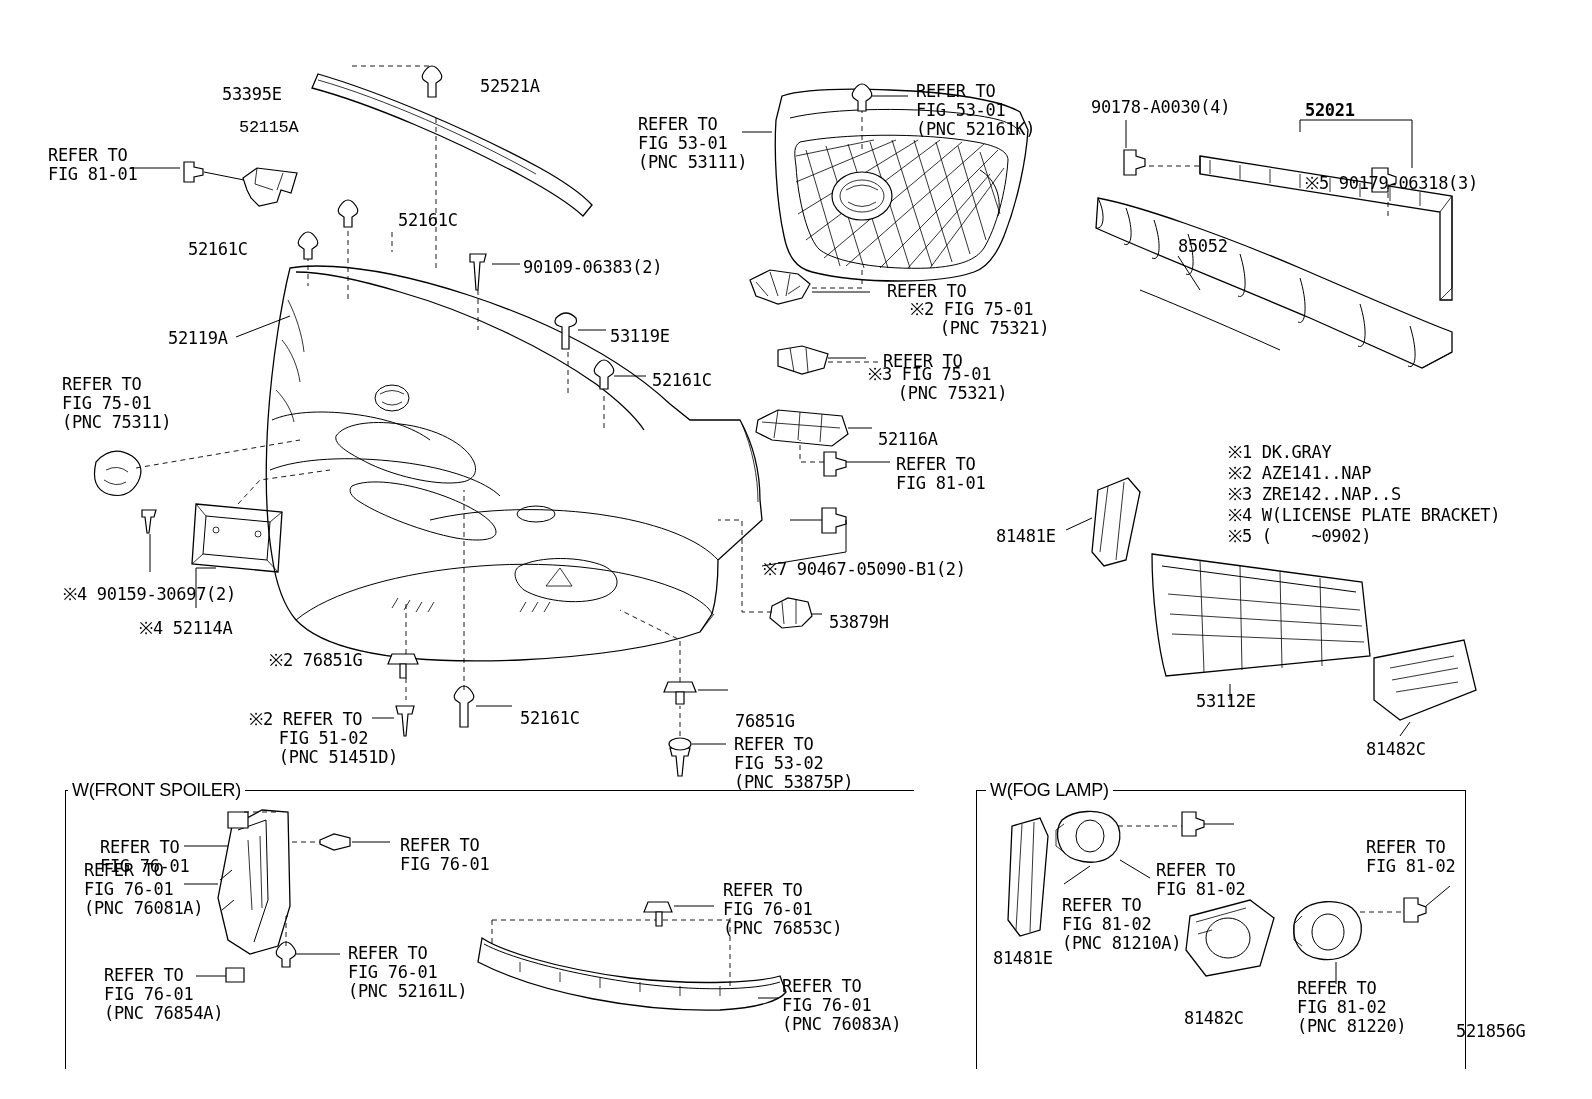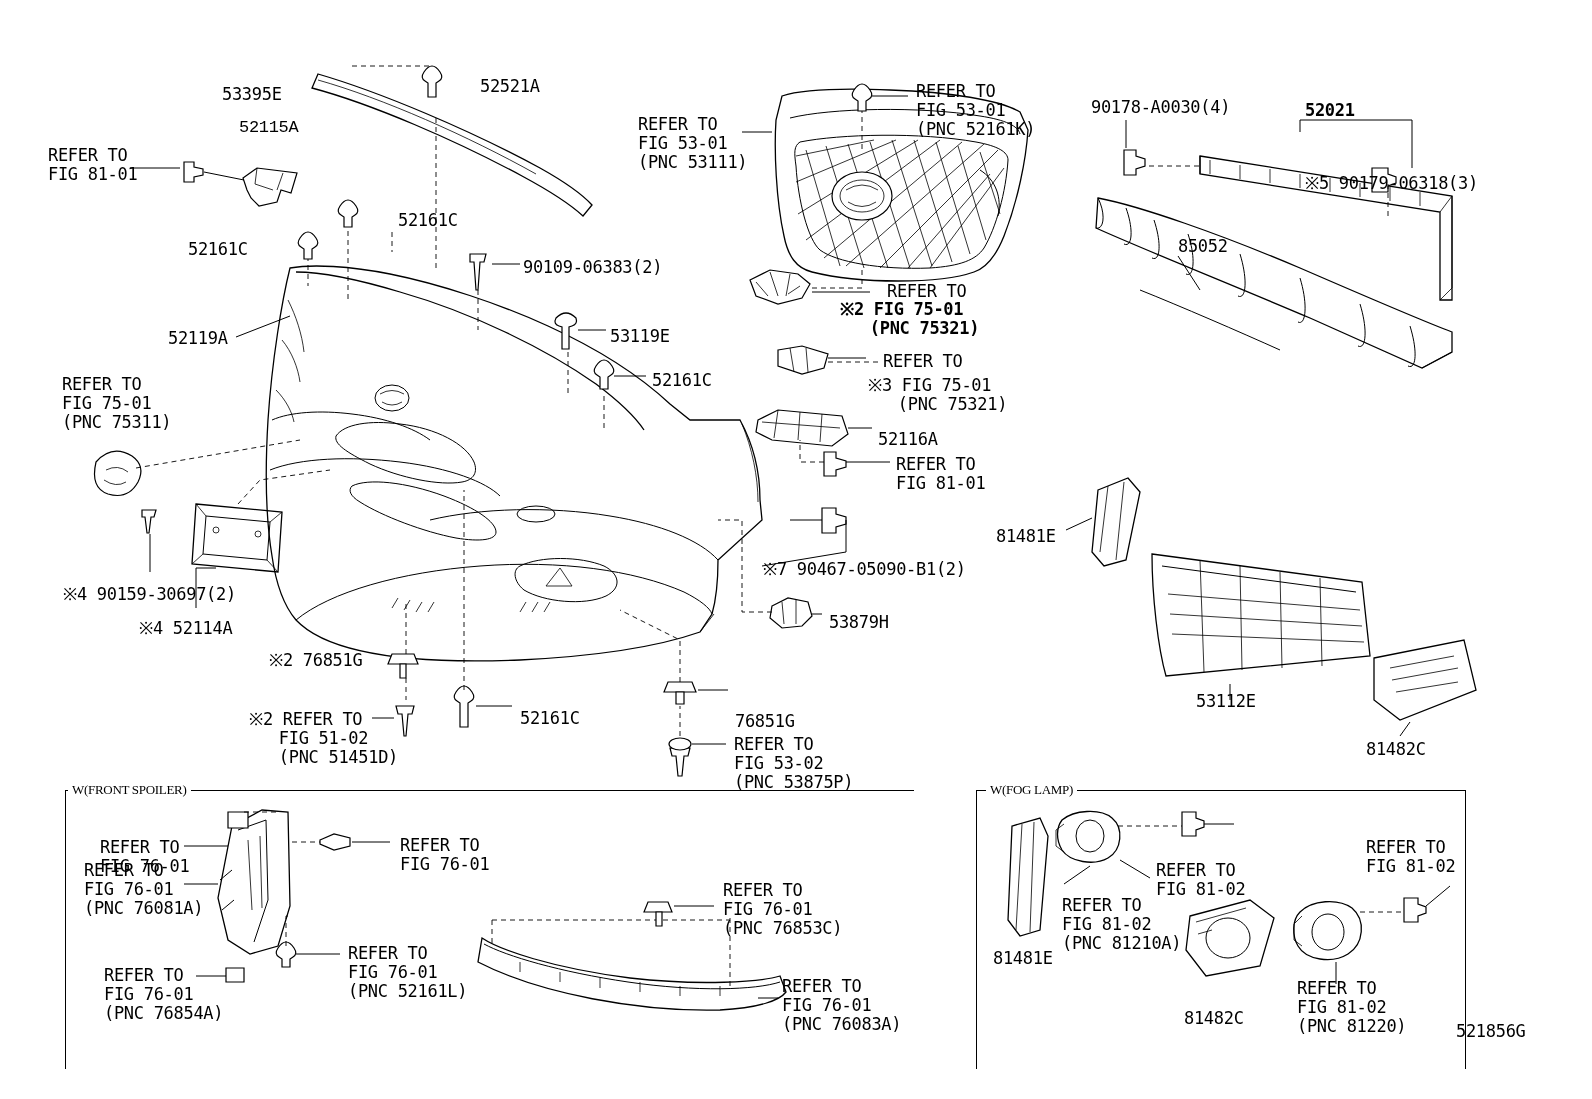--- a/index.html
+++ b/index.html
@@ -30,22 +30,22 @@
     line-height: 19px;
   }
   .panel {
     position: absolute;
     border: 1.5px solid #000;
   }
   .panel-title {
     position: absolute;
     background: #fff;
     padding: 0 4px;
-    font-size: 13px;
-    font-family: Liberation Serif, serif;
+    font-size: 18px;
+    font-family: Liberation Sans, sans-serif;
   }
   svg.art {
     position: absolute;
     left: 0;
     top: 0;
     width: 1592px;
     height: 1099px;
     pointer-events: none;
   }
   .art .ln { fill: none; stroke: #000; stroke-width: 1.3; }
@@ -392,20 +392,27 @@
     <path class="ln2" d="M1426 906 L 1450 886"></path>
     <path class="ln2" d="M1336 962 L 1336 984"></path>
   </svg>
 
   <div class="panel" style="left:65px; top:790px; width:848px; height:278px; border-right:none; border-bottom:none;"></div>
   <div class="panel-title lbl" style="left:68px; top:781px;">W(FRONT SPOILER)</div>
 
   <div class="panel" style="left:976px; top:790px; width:488px; height:278px; border-bottom:none;"></div>
   <div class="panel-title lbl" style="left:986px; top:781px;">W(FOG LAMP)</div>
 
+  <div style="position:absolute; left:1228px; top:443px;">
+    <div class="lbl big" style="position:relative; left:0; top:0;">※1 DK.GRAY</div>
+    <div class="lbl big" style="position:relative; left:0; top:2px;">※2 AZE141..NAP</div>
+    <div class="lbl big" style="position:relative; left:0; top:4px;">※3 ZRE142..NAP..S</div>
+    <div class="lbl big" style="position:relative; left:0; top:6px;">※4 W(LICENSE PLATE BRACKET)</div>
+    <div class="lbl big" style="position:relative; left:0; top:8px;">※5 (    ~0902)</div>
+  </div>
 
   <div class="lbl big" style="left:1456px; top:1022px;">521856G</div>
 
   <div id="labels">
       <div class="lbl big" style="left: 222px; top: 85px;">53395E</div>
       <div class="lbl big" style="left: 480px; top: 77px;">52521A</div>
       <div class="lbl big" style="left: 239px; top: 118px; font-family: Liberation Mono, monospace;">52115A</div>
       <div class="lbl big" style="left: 48px; top: 146px;">REFER TO
 FIG 81-01</div>
       <div class="lbl big" style="left: 398px; top: 211px;">52161C</div>
@@ -429,25 +436,25 @@
 FIG 53-02
 (PNC 53875P)</div>
       <div class="lbl big" style="left: 829px; top: 613px;">53879H</div>
       <div class="lbl big" style="left: 763px; top: 560px;">※7 90467-05090-B1(2)</div>
       <div class="lbl big" style="left: 638px; top: 115px;">REFER TO
 FIG 53-01
 (PNC 53111)</div>
       <div class="lbl big" style="left: 916px; top: 82px;">REFER TO
 FIG 53-01
 (PNC 52161K)</div>
-      <div class="lbl big" style="left: 840px; top: 300px; font-weight: bold;">※2 FIG 75-01
+      <div class="lbl big" style="left: 910px; top: 300px;">※2 FIG 75-01
    (PNC 75321)</div>
       <div class="lbl big" style="left: 887px; top: 282px;">REFER TO</div>
       <div class="lbl big" style="left: 883px; top: 352px;">REFER TO</div>
-      <div class="lbl big" style="left: 868px; top: 376px;">※3 FIG 75-01
+      <div class="lbl big" style="left: 868px; top: 365px;">※3 FIG 75-01
    (PNC 75321)</div>
       <div class="lbl big" style="left: 878px; top: 430px;">52116A</div>
       <div class="lbl big" style="left: 896px; top: 455px;">REFER TO
 FIG 81-01</div>
       <div class="lbl big" style="left: 1091px; top: 98px;">90178-A0030(4)</div>
       <div class="lbl big" style="left: 1305px; top: 101px; font-weight: bold;">52021</div>
       <div class="lbl big" style="left: 1305px; top: 142px; margin-top: 32px;">※5 90179-06318(3)</div>
       <div class="lbl big" style="left: 1178px; top: 237px;">85052</div>
       <div class="lbl big" style="left: 996px; top: 527px;">81481E</div>
       <div class="lbl big" style="left: 1196px; top: 692px;">53112E</div>

